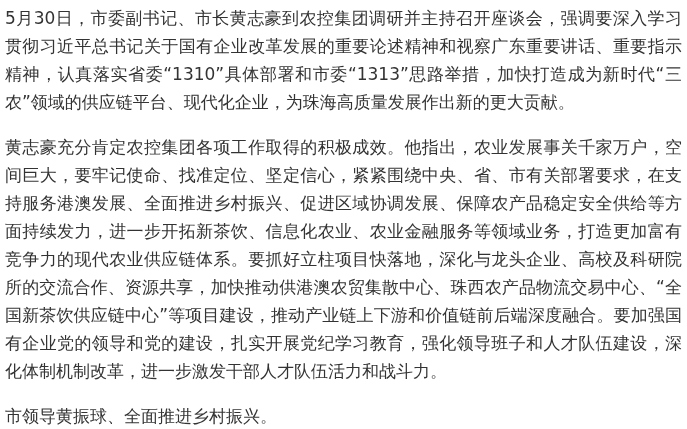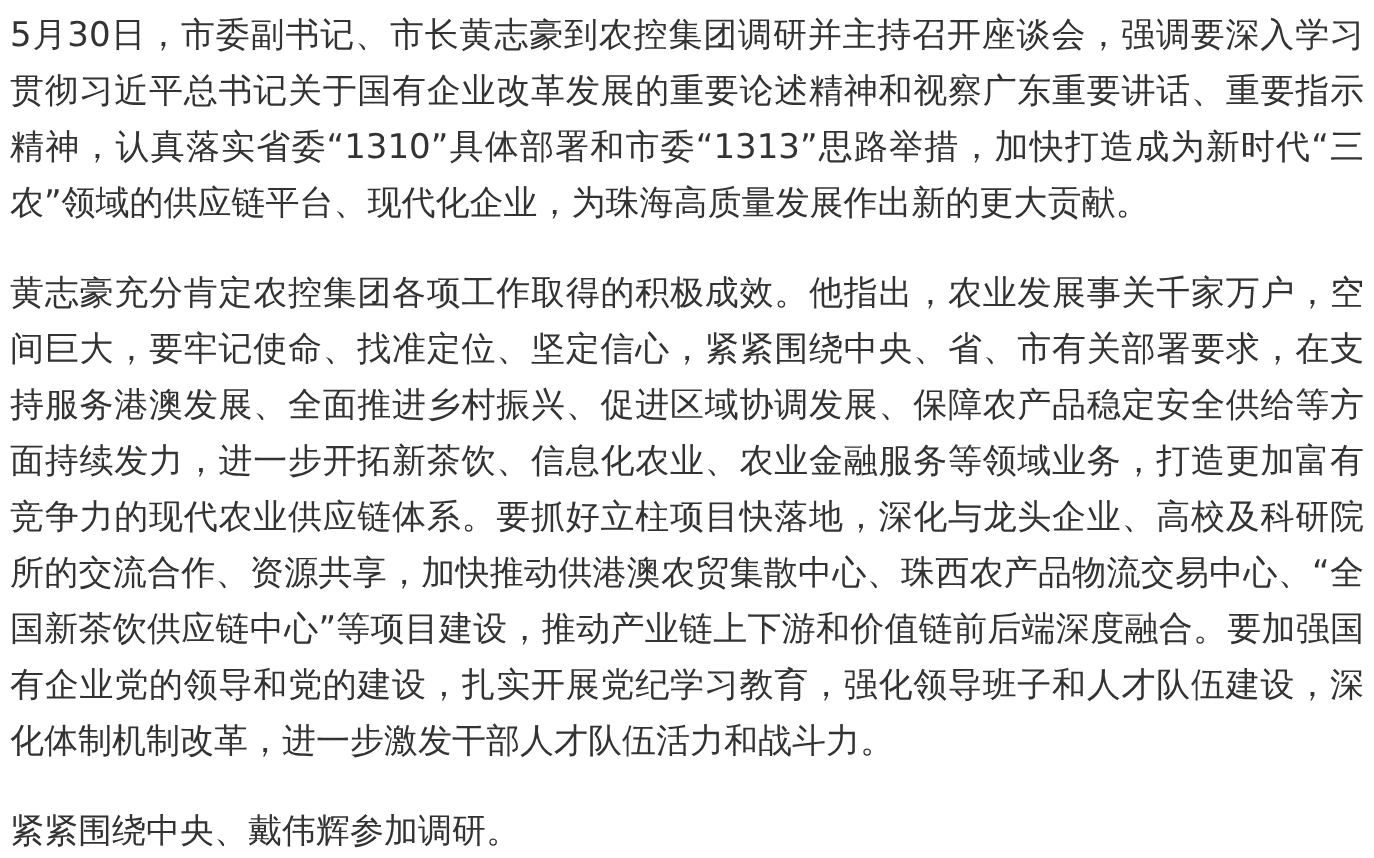--- a/index.html
+++ b/index.html
@@ -32,14 +32,14 @@
   .article-body p:last-child {
     margin-bottom: 0;
   }
 </style>
 </head>
 <body>
 
 <div class="article-body">
   <p>5月30日，市委副书记、市长黄志豪到农控集团调研并主持召开座谈会，强调要深入学习贯彻习近平总书记关于国有企业改革发展的重要论述精神和视察广东重要讲话、重要指示精神，认真落实省委“1310”具体部署和市委“1313”思路举措，加快打造成为新时代“三农”领域的供应链平台、现代化企业，为珠海高质量发展作出新的更大贡献。</p>
   <p>黄志豪充分肯定农控集团各项工作取得的积极成效。他指出，农业发展事关千家万户，空间巨大，要牢记使命、找准定位、坚定信心，紧紧围绕中央、省、市有关部署要求，在支持服务港澳发展、全面推进乡村振兴、促进区域协调发展、保障农产品稳定安全供给等方面持续发力，进一步开拓新茶饮、信息化农业、农业金融服务等领域业务，打造更加富有竞争力的现代农业供应链体系。要抓好立柱项目快落地，深化与龙头企业、高校及科研院所的交流合作、资源共享，加快推动供港澳农贸集散中心、珠西农产品物流交易中心、“全国新茶饮供应链中心”等项目建设，推动产业链上下游和价值链前后端深度融合。要加强国有企业党的领导和党的建设，扎实开展党纪学习教育，强化领导班子和人才队伍建设，深化体制机制改革，进一步激发干部人才队伍活力和战斗力。</p>
-  <p>紧紧围绕中央、戴伟辉参加调研。</p>
+  <p>市领导黄振球、全面推进乡村振兴。</p>
 </div>
 
 </body></html>

